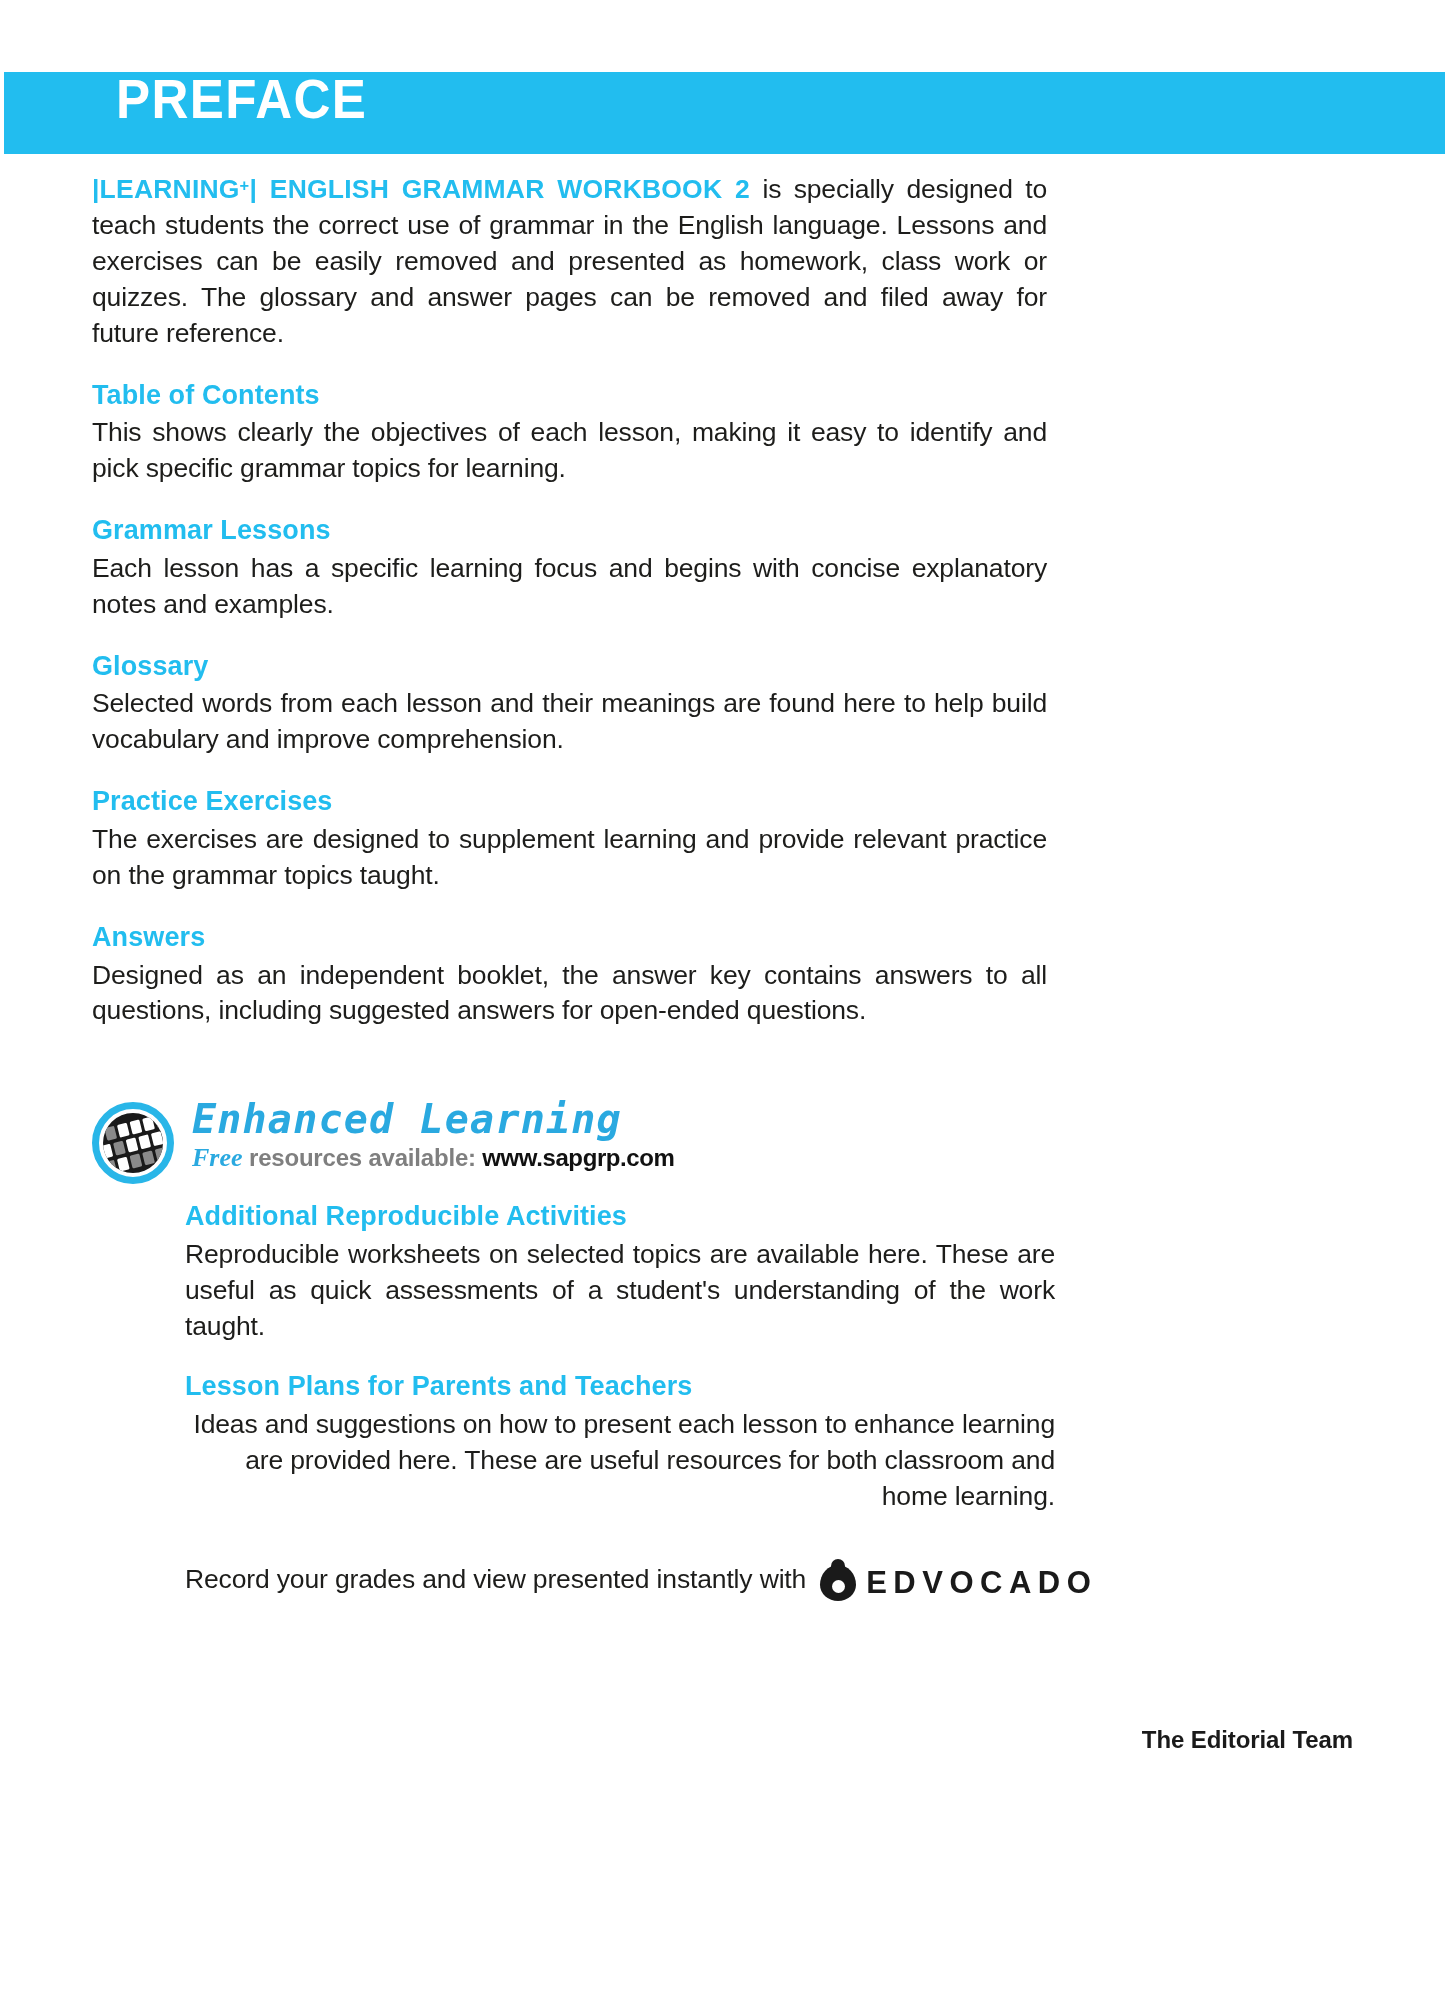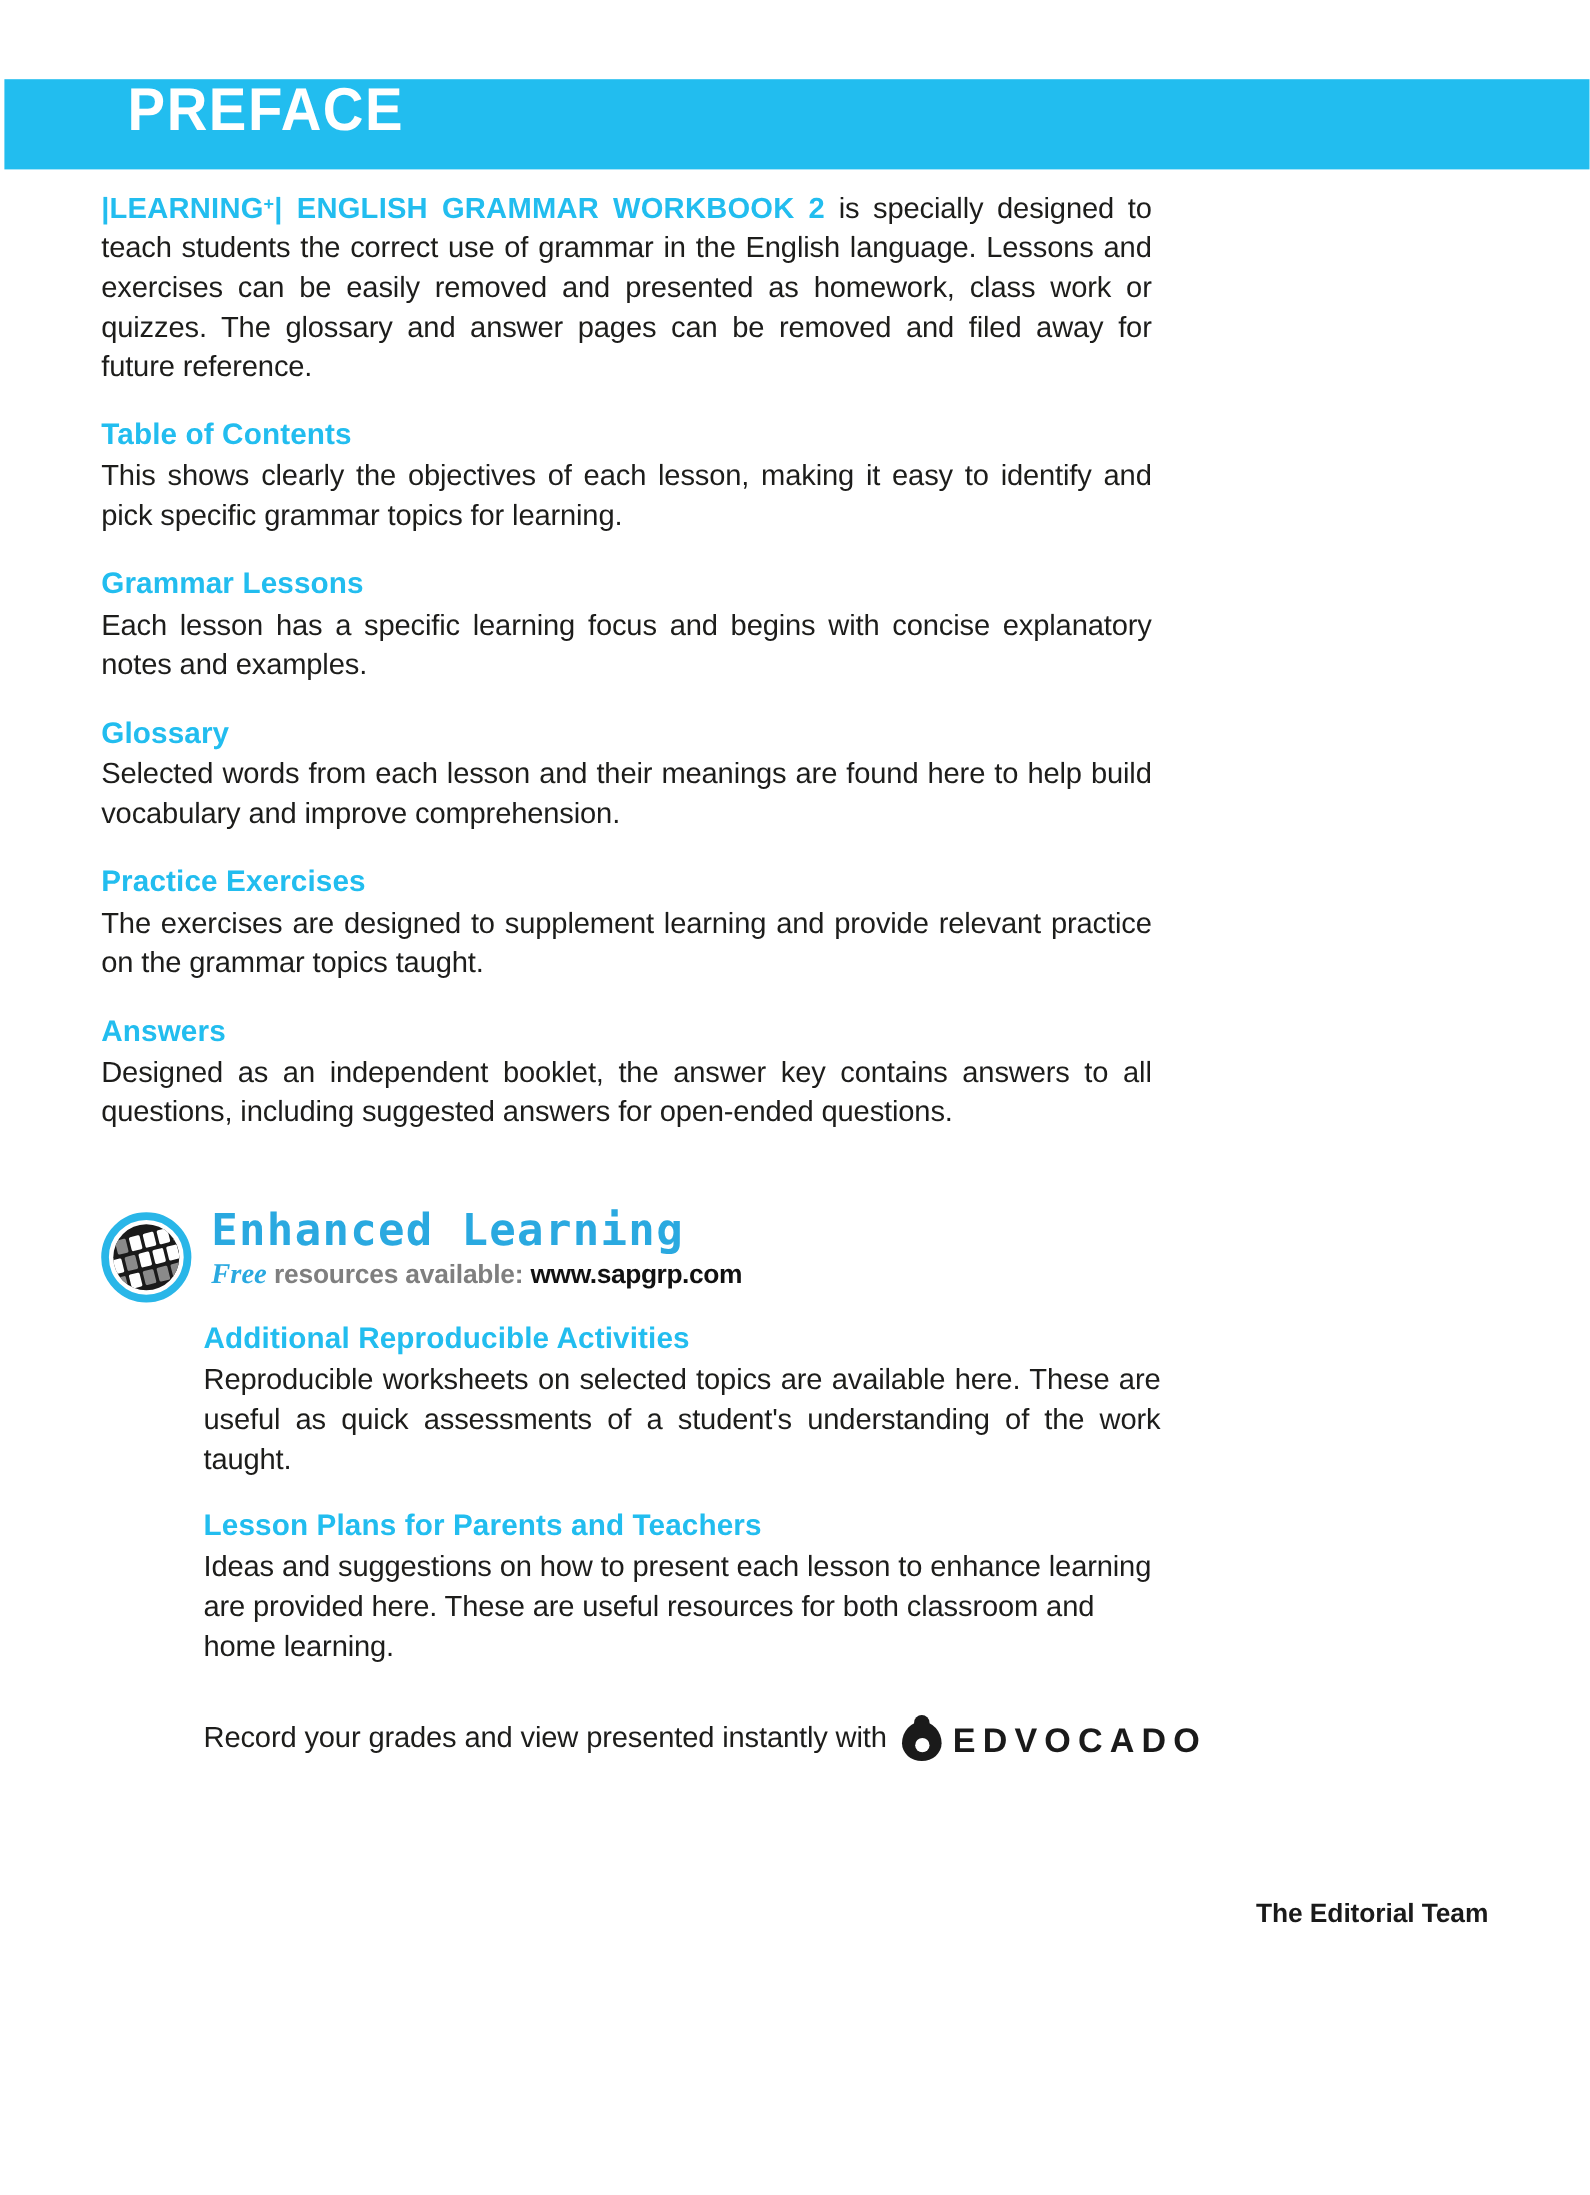--- a/index.html
+++ b/index.html
@@ -59,21 +59,21 @@
     font-family: "Liberation Sans", sans-serif;
     font-size: 26.5px;
     line-height: 1.355;
     color: #1d1d1b;
     text-align: justify;
     text-justify: inter-word;
     letter-spacing: -0.15px;
     font-weight: 350;
   }
   p.body-text.last-left {
-    text-align: left;
+    text-align: right;
   }
 
   .intro-strong {
     color: #22bdef;
     font-weight: bold;
     letter-spacing: 0.2px;
   }
   .intro-strong sup {
     font-size: 0.62em;
     vertical-align: 0.45em;
@@ -159,20 +159,21 @@
     top: 0;
   }
   .el-title {
     font-family: "DejaVu Sans Mono", monospace;
     font-weight: bold;
     font-size: 40px;
     color: #2aa9e0;
     letter-spacing: 1.2px;
     line-height: 1.05;
     white-space: nowrap;
+    font-style: italic;
   }
   .el-sub {
     margin-top: 3px;
     font-family: "Liberation Sans", sans-serif;
     font-size: 24px;
     font-weight: bold;
     color: #7f7f7f;
     letter-spacing: -0.2px;
     white-space: nowrap;
   }

